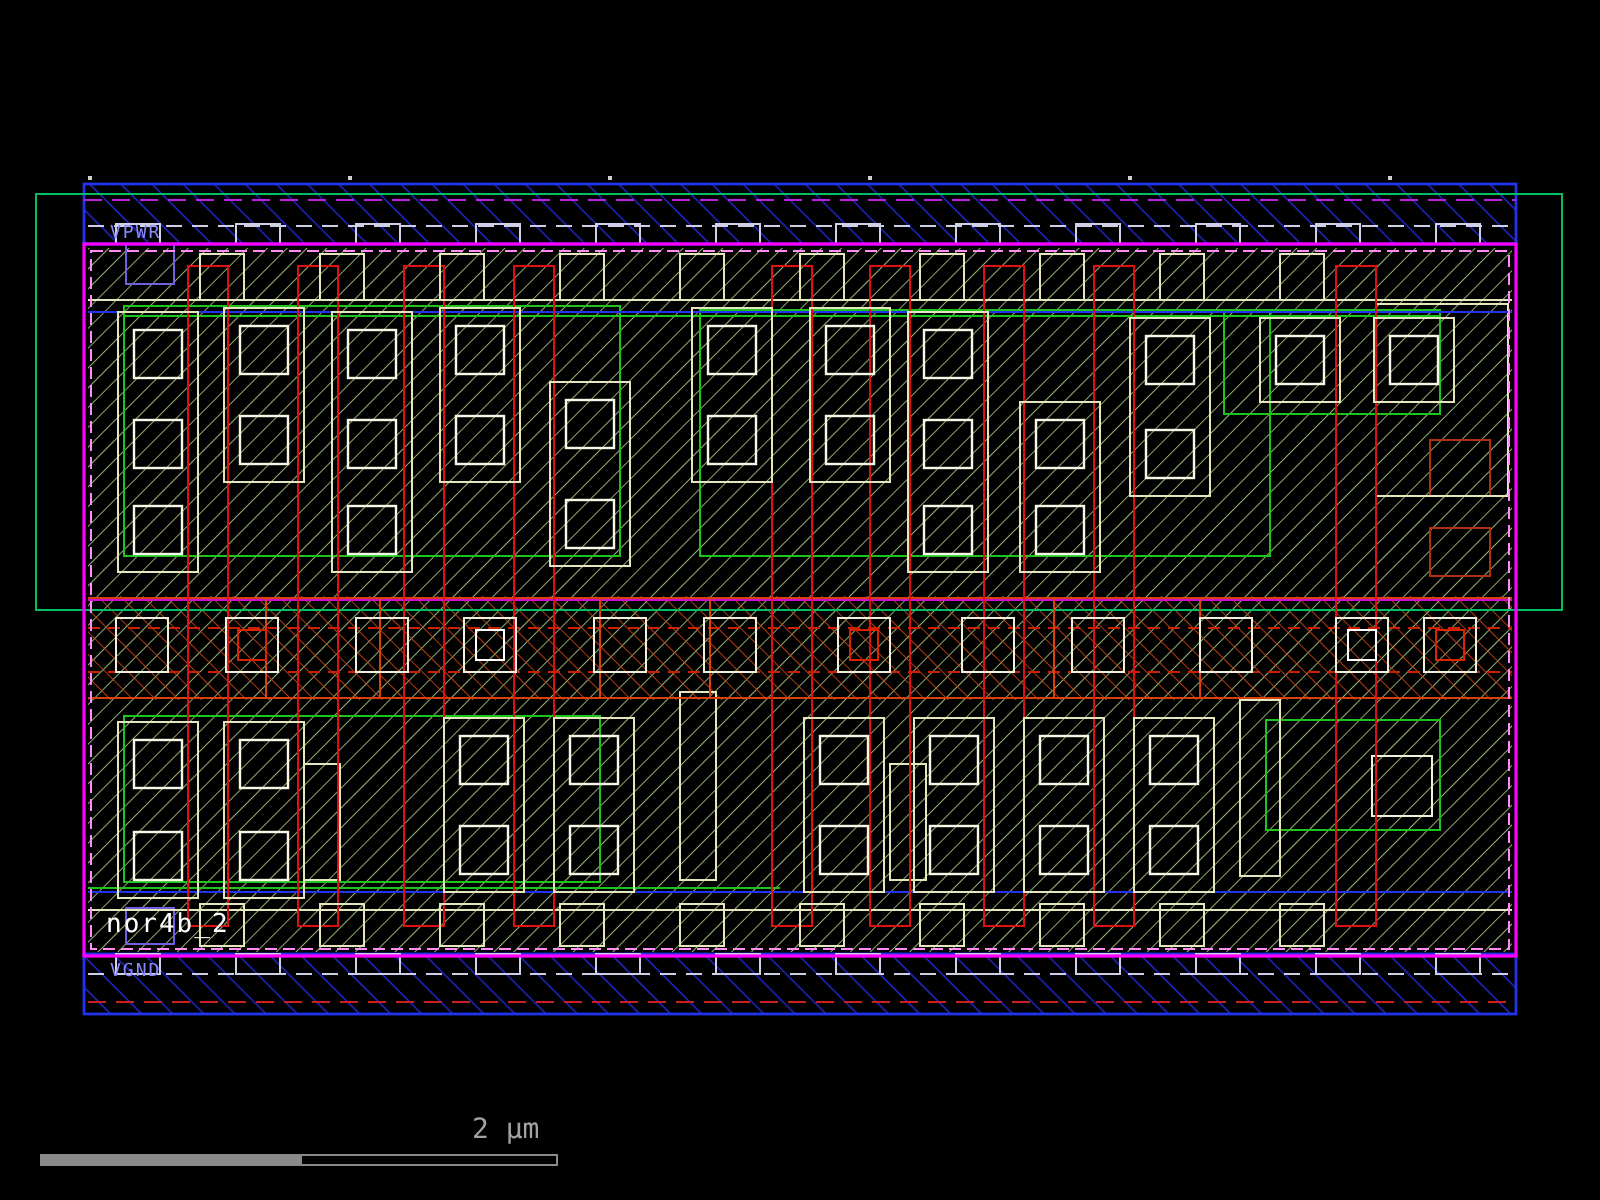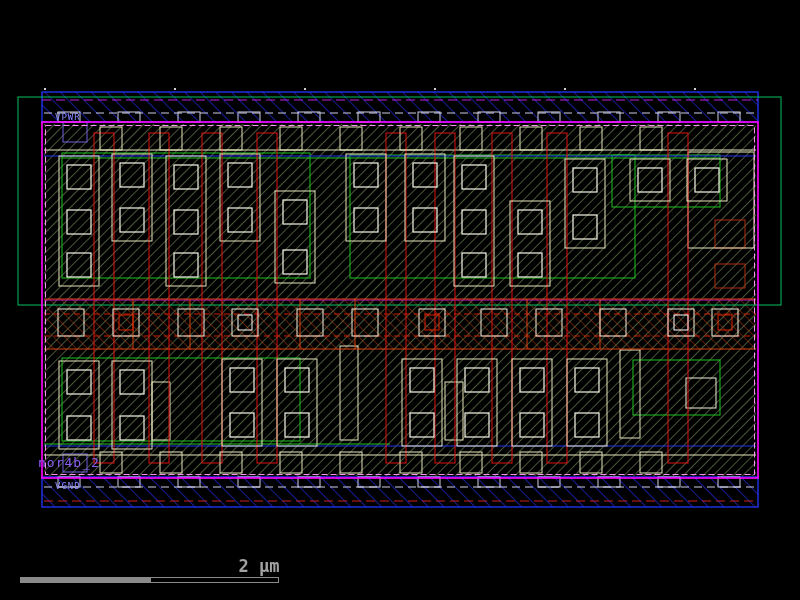--- a/index.html
+++ b/index.html
@@ -2,22 +2,22 @@
 <html><head>
 <meta charset="utf-8">
 <style>
   html,body{margin:0;padding:0;background:#000;}
   #screen{position:relative;width:796px;height:600px;background:#000;overflow:hidden;
           font-family:"DejaVu Sans Mono","Liberation Mono",monospace;}
   #layout-canvas{position:absolute;left:0;top:0;}
   .lbl{position:absolute;white-space:pre;line-height:1;}
   #vpwr-label{left:55px;top:113px;font-size:9px;color:#8a8afc;letter-spacing:1px;}
   #vgnd-label{left:55px;top:482px;font-size:9px;color:#8a8afc;letter-spacing:1px;}
-  #cell-name-label{left:38px;top:456px;font-size:13px;color:#8b5cf6;letter-spacing:1px;}
-  #scale-text{left:236px;top:558px;width:46px;text-align:center;font-size:17px;color:#a2a2a2;font-weight:bold;}
+  #cell-name-label{left:53px;top:456px;font-size:13px;color:#ffffff;letter-spacing:1px;}
+  #scale-text{left:236px;top:558px;width:46px;text-align:left;font-size:14px;color:#a2a2a2;}
   #scalebar-filled{position:absolute;left:20px;top:577px;width:130px;height:6px;background:#8a8a8a;}
   #scalebar-outline{position:absolute;left:150px;top:577px;width:129px;height:6px;
                     border:1px solid #8a8a8a;box-sizing:border-box;background:#000;}
 </style>
 </head>
 <body>
 
 <div id="screen">
 
   <svg id="layout-canvas" width="800" height="600" xmlns="http://www.w3.org/2000/svg">

